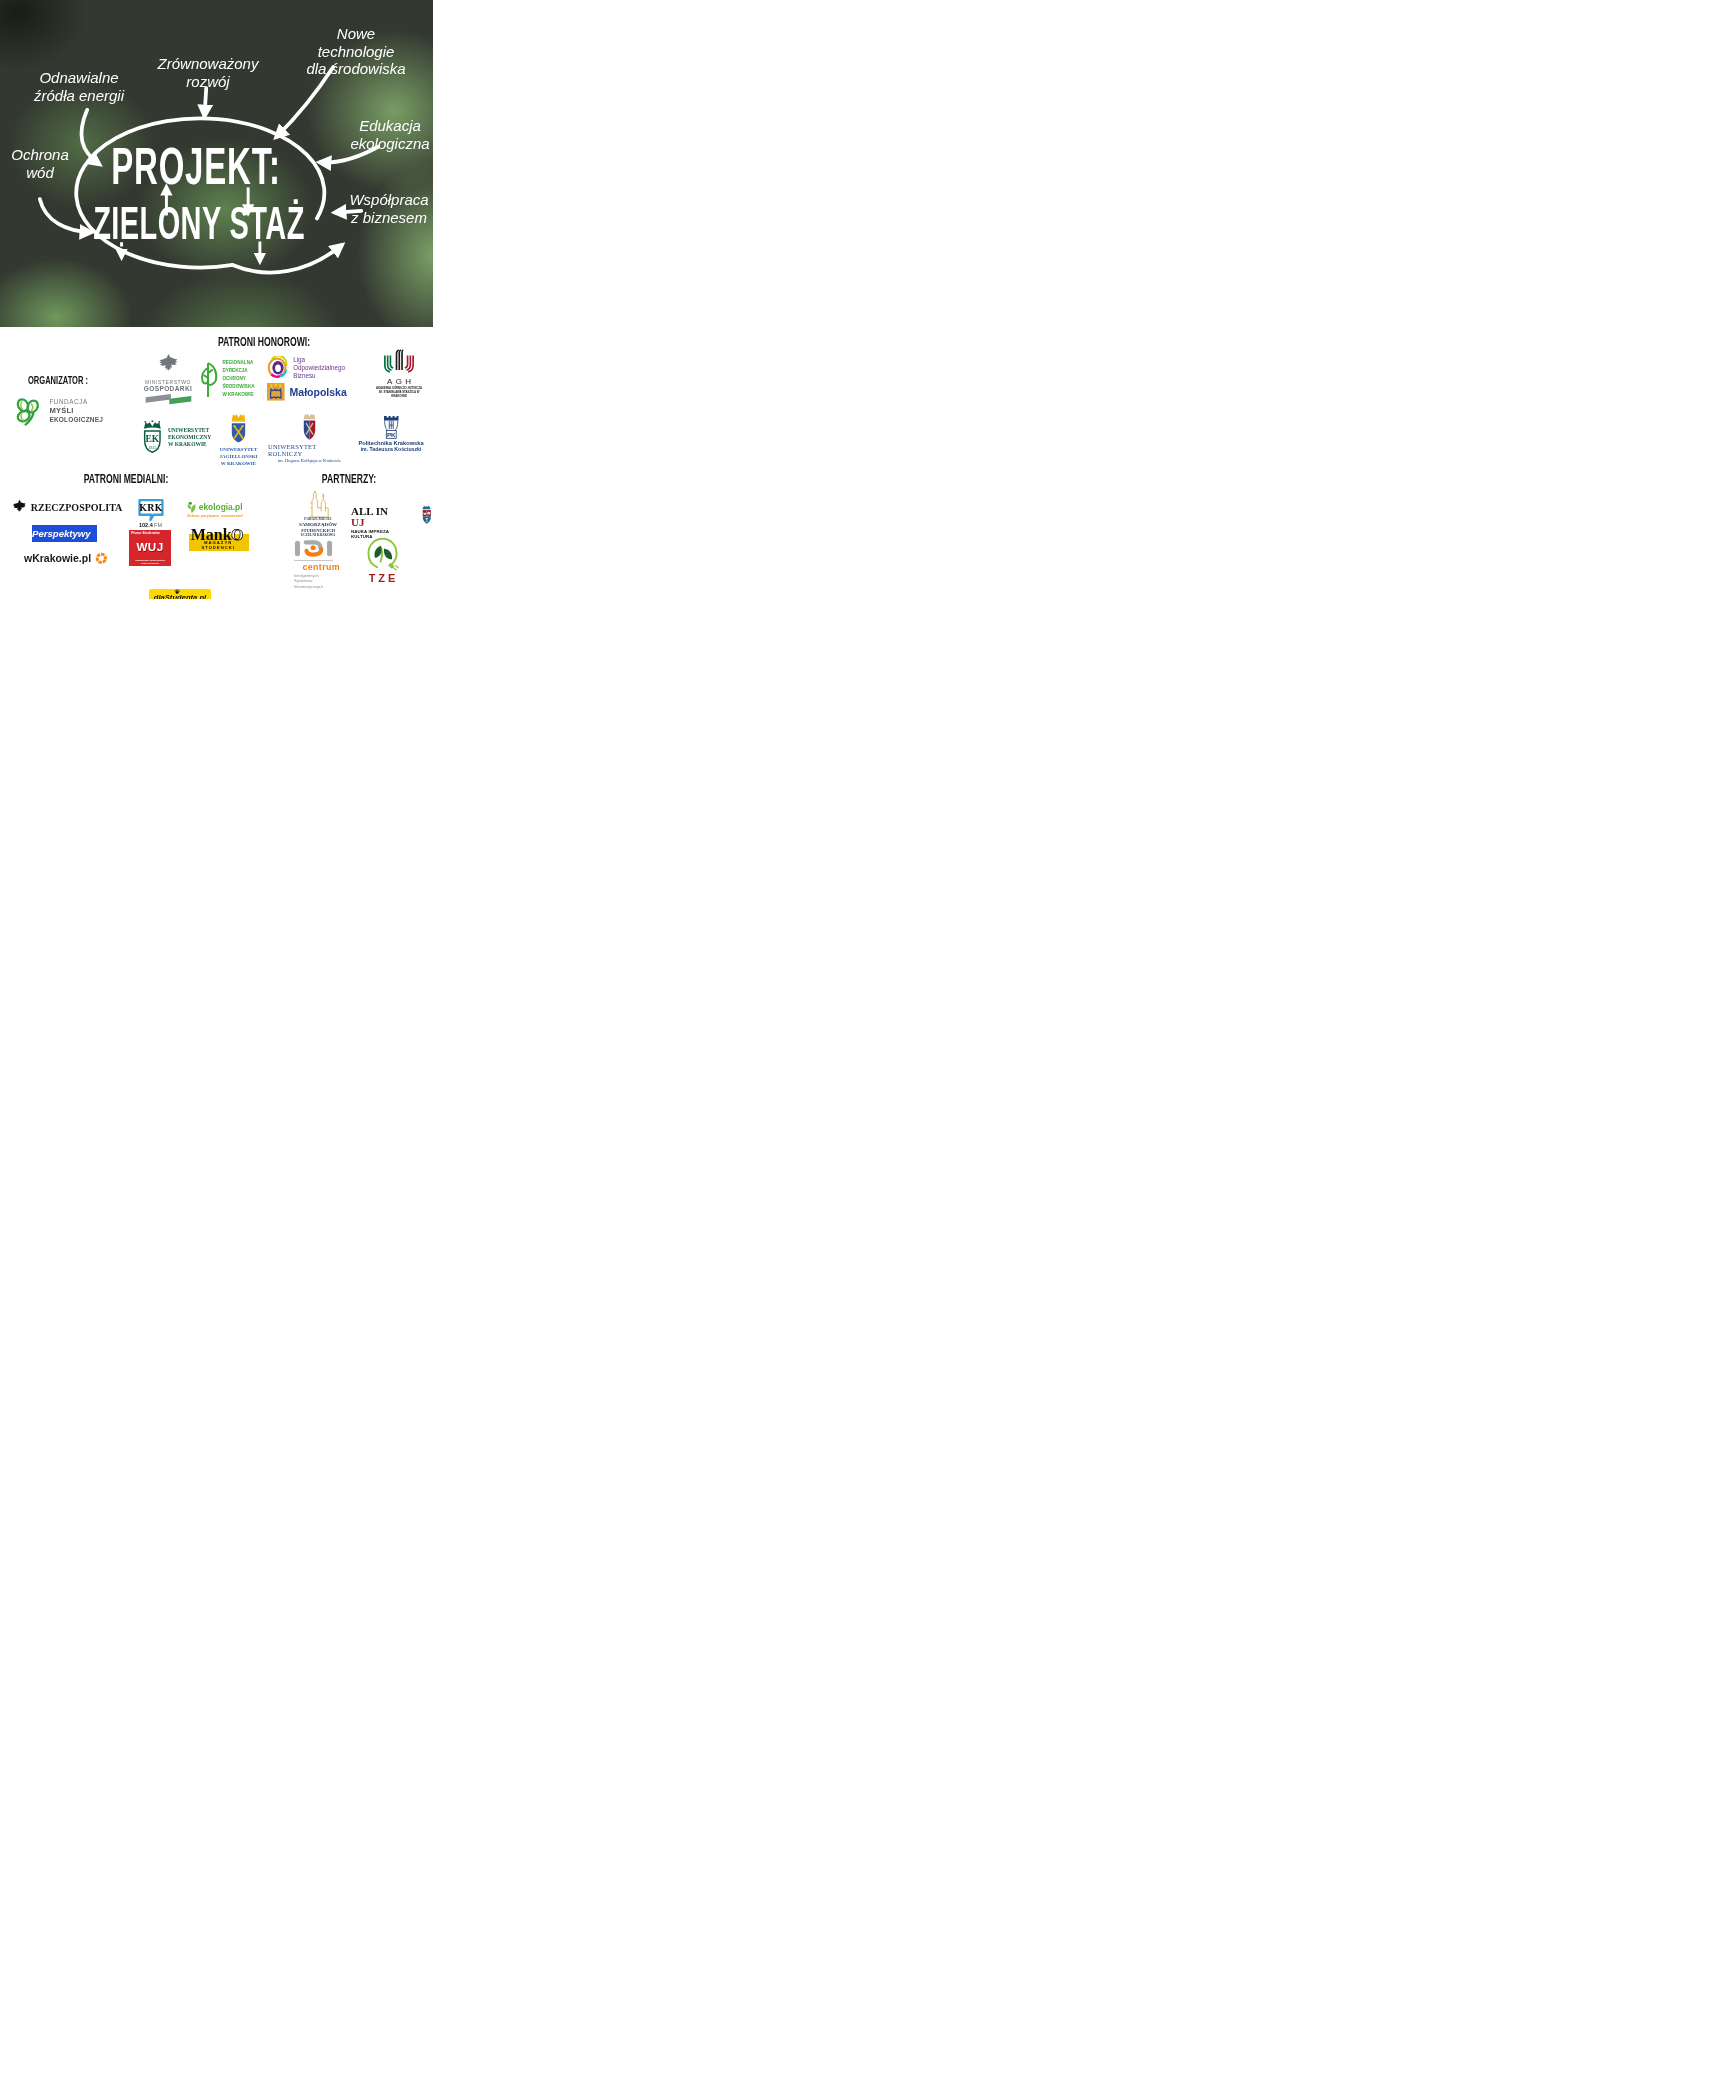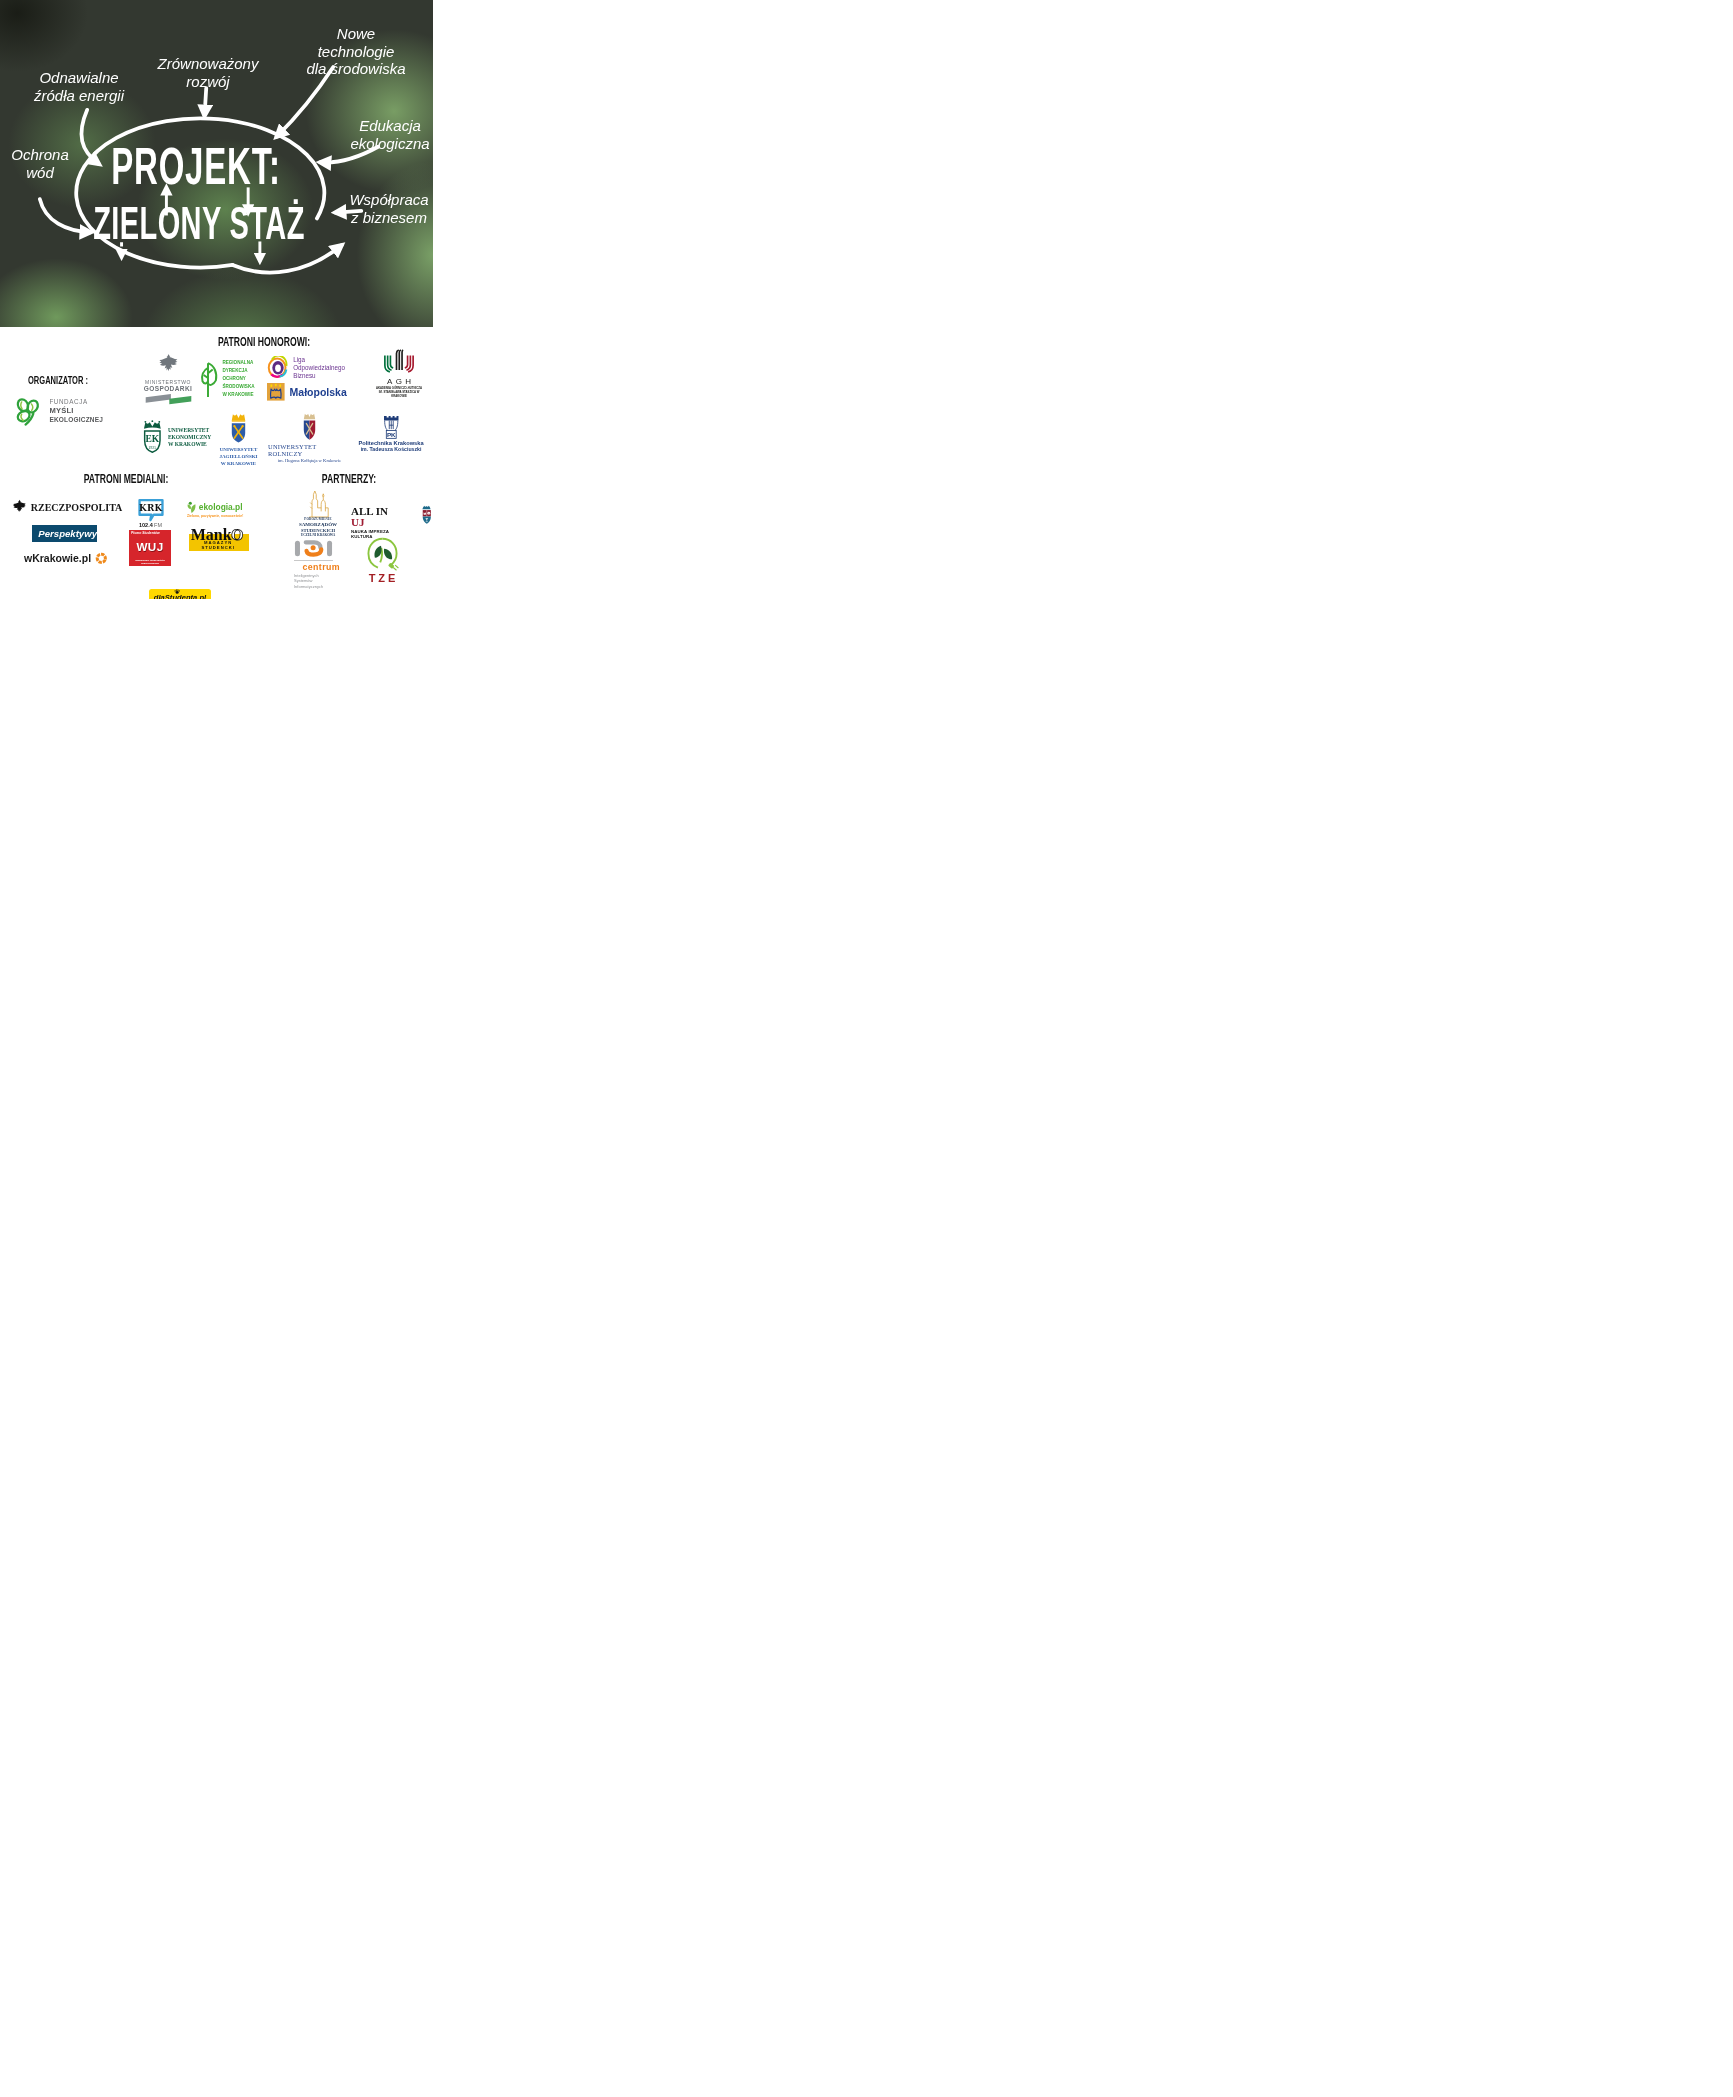--- a/index.html
+++ b/index.html
@@ -50,21 +50,21 @@
   .uj-t{font-size:5px;font-weight:700;color:#2d5da9;line-height:7.1px;font-family:"Liberation Serif",serif;text-align:center;}
   .ur-t1{font-size:6.5px;color:#27488f;letter-spacing:0.2px;font-family:"Liberation Serif",serif;margin-top:0.8px;}
   .ur-t2{font-size:4.6px;color:#27488f;font-family:"Liberation Serif",serif;margin-top:0.8px;}
   .pk-t1{font-size:5.7px;font-weight:700;color:#1e3c78;margin-top:1.3px;}
   .pk-t2{font-size:5.2px;font-weight:700;color:#1e3c78;}
   .rz-t{font-size:10px;font-weight:700;color:#151515;font-family:"Liberation Serif",serif;margin-left:2.5px;}
   .krk-f{font-size:5.5px;font-weight:700;color:#111;}
   .krk-fm{font-size:5.5px;color:#666;margin-left:1.3px;}
   .eko-n{font-size:8.4px;font-weight:700;color:#56b030;}
   .eko-tag{font-size:3.4px;font-weight:700;color:#f7941d;margin-top:0.8px;}
-  .persp{width:65px;height:17px;background:#0c4a6e;display:flex;align-items:center;justify-content:flex-end;}
+  .persp{width:65px;height:17px;background:#1d4ed8;display:flex;align-items:center;justify-content:flex-start;}
   .persp span{color:#fff;font-size:9.6px;font-weight:700;font-style:italic;}
   .wuj{width:42px;height:36px;background:#d6252b;color:#fff;display:flex;flex-direction:column;justify-content:space-between;}
   .wuj-top{font-size:3.4px;font-weight:700;font-style:italic;padding:0.8px 0 0 2.1px;}
   .wuj-big{font-size:11.7px;font-weight:900;letter-spacing:0.4px;line-height:.8;text-align:center;text-shadow:0.6px 0.6px 0 #8a1014;}
   .wuj-bot{font-size:2.4px;font-weight:700;text-align:center;padding-bottom:0.8px;}
   .manko{width:60px;height:24px;position:relative;}
   .manko-bg{position:absolute;left:0;top:5.9px;width:100%;height:17px;background:#f3c400;}
   .manko-name{position:absolute;left:1.7px;top:-2.5px;font-family:"Liberation Serif",serif;font-weight:700;font-size:16px;color:#0e0e0e;}
   .manko-o{color:#fff;-webkit-text-stroke:0.8px #111;display:inline-block;transform:rotate(6deg);margin-left:-0.8px;}
   .manko-sub{position:absolute;bottom:2.1px;left:0;right:1.7px;text-align:center;font-size:4.2px;font-weight:700;letter-spacing:1px;color:#111;}

